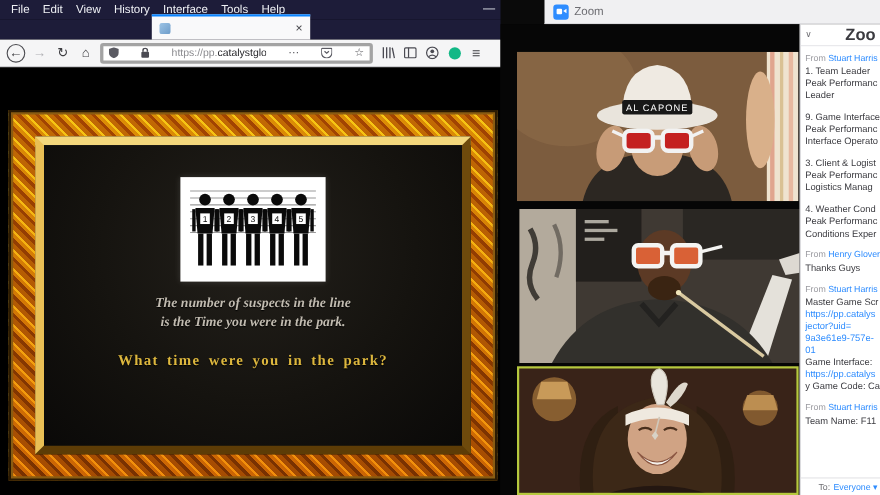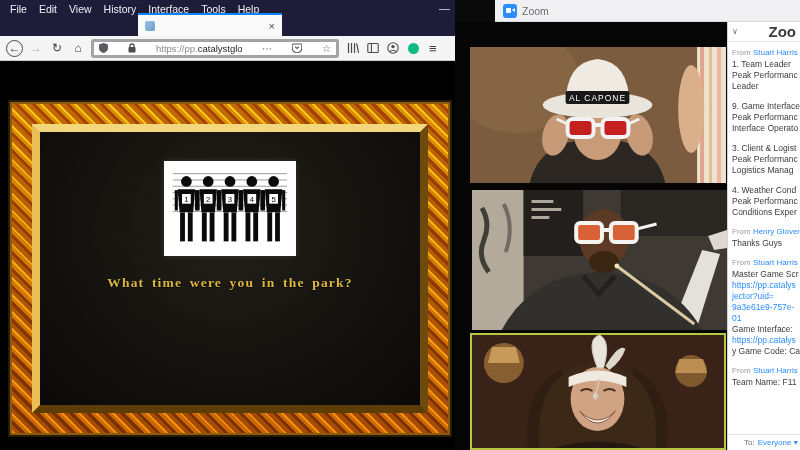--- a/index.html
+++ b/index.html
@@ -191,20 +191,24 @@
                     <circle cx="110" cy="18" r="5.5" fill="#0a0a0a"></circle>
                     <polygon points="101,26 119,26 117,50 103,50" fill="#0a0a0a"></polygon>
                     <rect x="98" y="27" width="3.2" height="21" fill="#0a0a0a"></rect>
                     <rect x="118.8" y="27" width="3.2" height="21" fill="#0a0a0a"></rect>
                     <rect x="103.5" y="50" width="5" height="30" fill="#0a0a0a"></rect>
                     <rect x="111.5" y="50" width="5" height="30" fill="#0a0a0a"></rect>
                     <rect x="105.5" y="31" width="9" height="10" fill="#ffffff"></rect>
                     <text x="110" y="39.5" text-anchor="middle" font-size="8" fill="#0a0a0a" font-family="Liberation Sans, sans-serif">5</text>
                   </g>
                 </svg>
+            </div>
+            <div class="silver">
+              <div>The number of suspects in the line</div>
+              <div>is the Time you were in the park.</div>
             </div>
             <div class="question">What time were you in the park?</div>
           </div>
         </div>
       </div>
     </div>
   </div>
 
   <div class="zoomwin">
     <div class="zoom-title">

